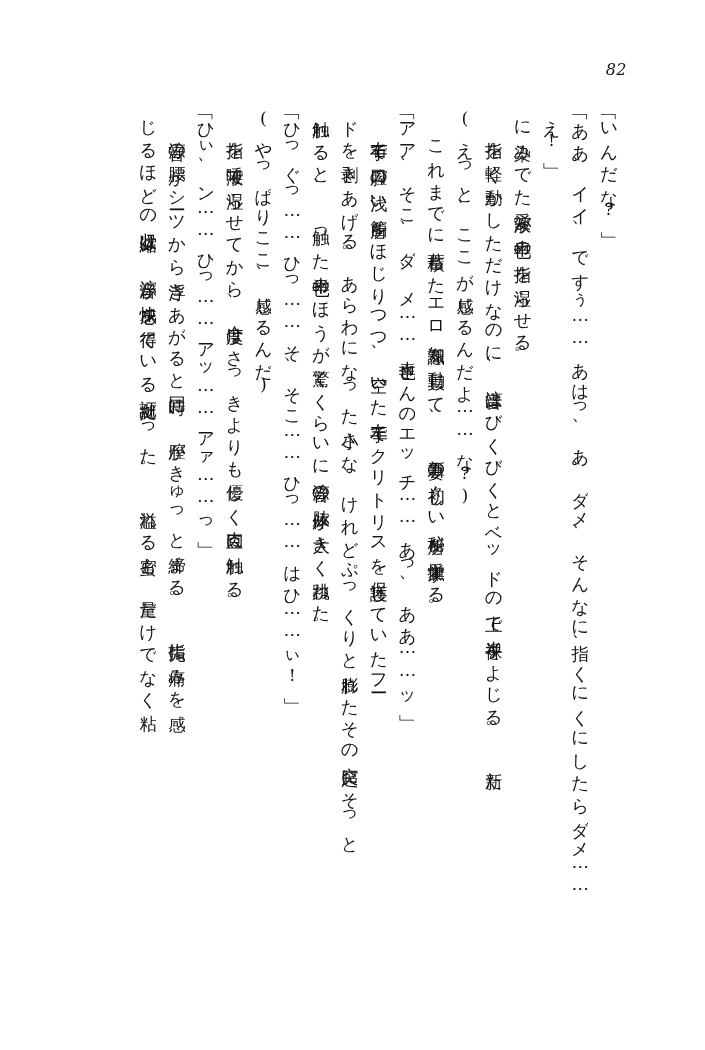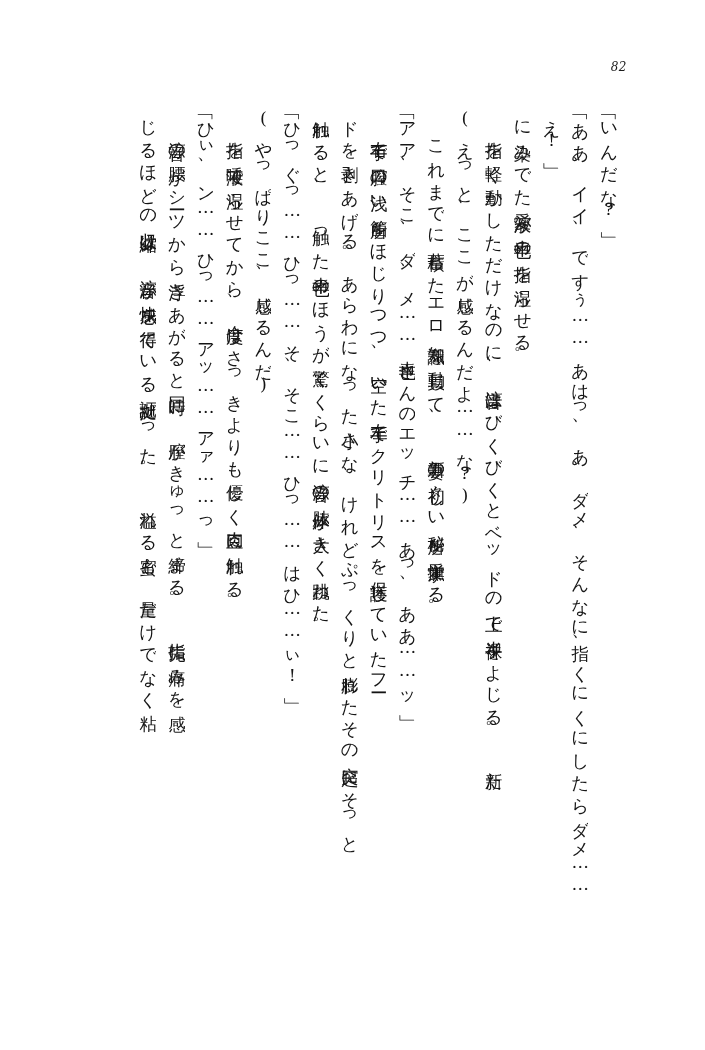--- a/index.html
+++ b/index.html
@@ -21,21 +21,21 @@
     inset: 0;
     background: #ffffff;
   }
 
   .page-number {
     position: absolute;
     top: 60px;
     right: 78px;
     font-family: "DejaVu Serif", "Liberation Serif", serif;
     font-style: italic;
-    font-size: 12px;
+    font-size: 16px;
     color: #1a1a1a;
     letter-spacing: 0.5px;
   }
 
   .text-body {
     position: absolute;
     top: 108px;
     right: 88px;
     left: 84px;
     bottom: 66px;

